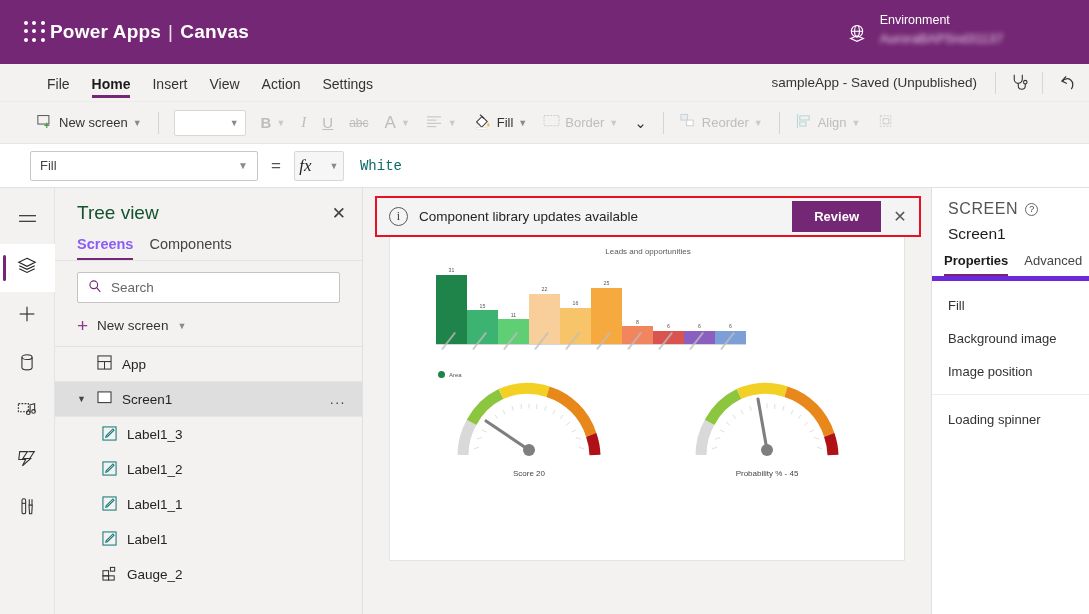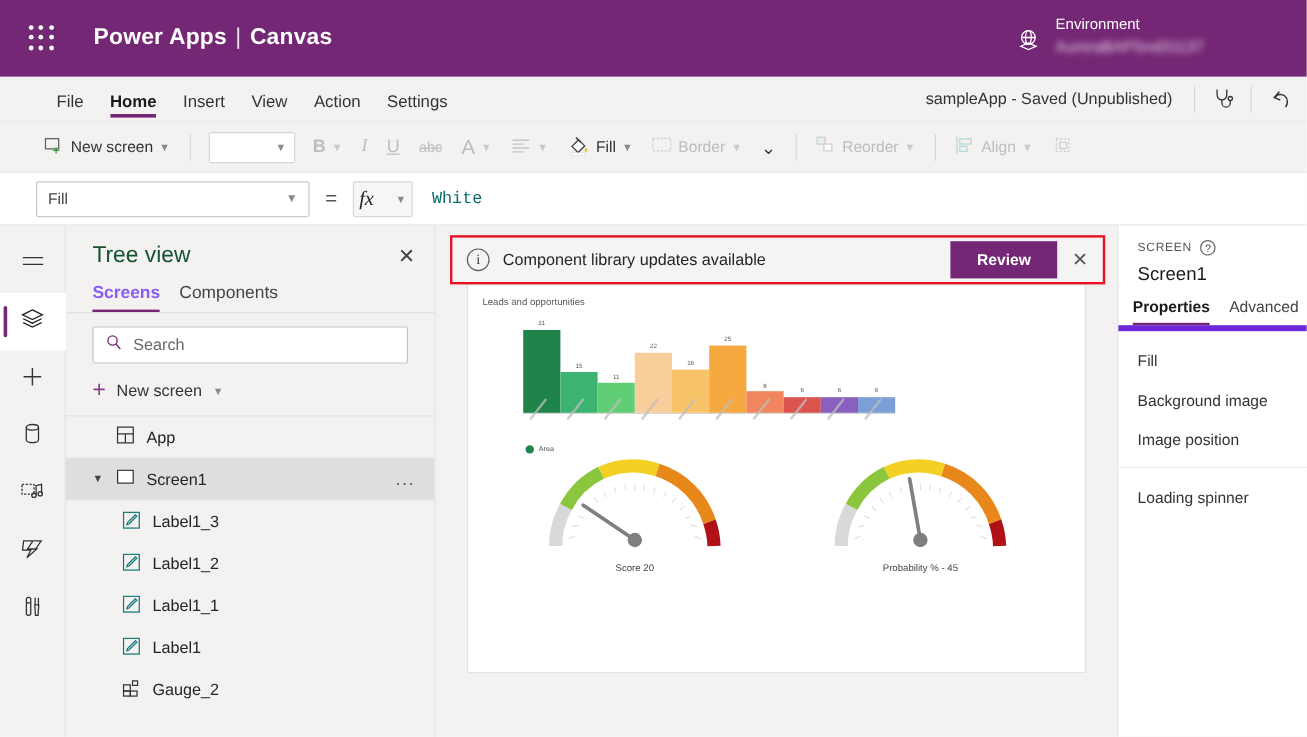--- a/index.html
+++ b/index.html
@@ -12,21 +12,21 @@
   .app { width: 1089px; height: 614px; display: flex; flex-direction: column; position: relative; }
 
   
   .topbar {
     height: 64px; background: #742774; display: flex; align-items: center;
     padding: 0 20px; flex: 0 0 64px; position: relative;
   }
   .waffle { width: 30px; height: 30px; display: grid; grid-template-columns: repeat(3,1fr);
     grid-template-rows: repeat(3,1fr); gap: 3px; padding: 4px; cursor: pointer; }
   .waffle i { background: #ffffff; border-radius: 50%; width: 4px; height: 4px; }
-  .brand { color: #fff; font-size: 19px; font-weight: bold; margin-left: 28px; letter-spacing: .2px; text-align: center; }
+  .brand { color: #fff; font-size: 19px; font-weight: bold; letter-spacing: .2px; text-align: center; }
   .brand .sep { font-weight: 300; margin: 0 7px; opacity: .85; }
   .brand .sub { font-weight: bold; }
   .env-wrap { position: absolute; right: 86px; top: 13px; display: flex; align-items: flex-start; gap: 12px; }
   .globe-icon { margin-top: 10px; }
   .env-text { line-height: 1.25; }
   .env-label { color: #ffffff; font-size: 12.5px; }
   .env-name {
     color: #e7cfe7; font-size: 13px; margin-top: 2px;
     filter: blur(2.6px); user-select: none;
   }
@@ -169,21 +169,21 @@
     height: 31px; padding: 0 22px; display: flex; align-items: center; justify-content: center;
     cursor: pointer; border: 0;
   }
   .banner-close {
     width: 38px; height: 100%; display: flex; align-items: center; justify-content: center;
     color: #555; font-size: 16px; cursor: pointer;
   }
 
   
   .chart { position: absolute; left: 12px; top: 8px; width: 492px; height: 140px; }
-  .chart-title { text-align: left; font-size: 8px; color: #595959; margin-top: 2px; }
+  .chart-title { text-align: center; font-size: 8px; color: #595959; margin-top: 2px; }
   .bars { position: absolute; left: 34px; top: 22px; width: 310px; height: 78px;
           display: flex; align-items: flex-end; border-bottom: 1px solid #d5d5d5; }
   .bar-col { flex: 1; display: flex; flex-direction: column; justify-content: flex-end;
              align-items: center; height: 100%; position: relative; }
   .bar-val { font-size: 5.2px; color: #555; margin-bottom: 1.5px; }
   .bar { width: 100%; }
   .xticks { position: absolute; left: 34px; top: 102px; width: 310px; height: 26px; display: flex; }
   .xtick { flex: 1; display: flex; justify-content: center; }
   .xtick span {
     display: block; width: 22px; height: 2.4px; background: #bdbdbd;
@@ -199,21 +199,21 @@
   .gauge { flex: 1; position: relative; display: flex; flex-direction: column; align-items: center; }
   .gauge-svg { width: 152px; height: 86px; }
   .gauge-label { font-size: 8px; color: #454545; margin-top: 6px; }
 
   
   .props {
     width: 158px; flex: 0 0 158px; background: #ffffff; border-left: 1px solid #e1e1e1;
     display: flex; flex-direction: column; padding-top: 12px;
   }
   .props-kicker { display: flex; align-items: center; gap: 7px; padding: 0 16px; }
-  .props-kicker .k { font-size: 10px; color: #555; letter-spacing: .6px; }
+  .props-kicker .k { font-size: 16px; color: #555; letter-spacing: .6px; }
   .help-circle {
     width: 13px; height: 13px; border-radius: 50%; border: 1px solid #666; color: #444;
     font-size: 9px; display: flex; align-items: center; justify-content: center; cursor: pointer;
   }
   .props-name { font-size: 15.5px; color: #1b1b1b; padding: 7px 16px 10px; }
   .props-tabs { display: flex; gap: 16px; padding: 0 12px; border-bottom: 5px solid #6d28d9; }
   .props-tab { font-size: 13px; color: #444; padding-bottom: 8px; cursor: pointer; position: relative; }
   .props-tab.active { font-weight: bold; color: #1b1b1b; }
   .props-tab.active::after {
     content: ''; position: absolute; left: 0; right: 0; bottom: 0; height: 2.5px; background: #742774;

